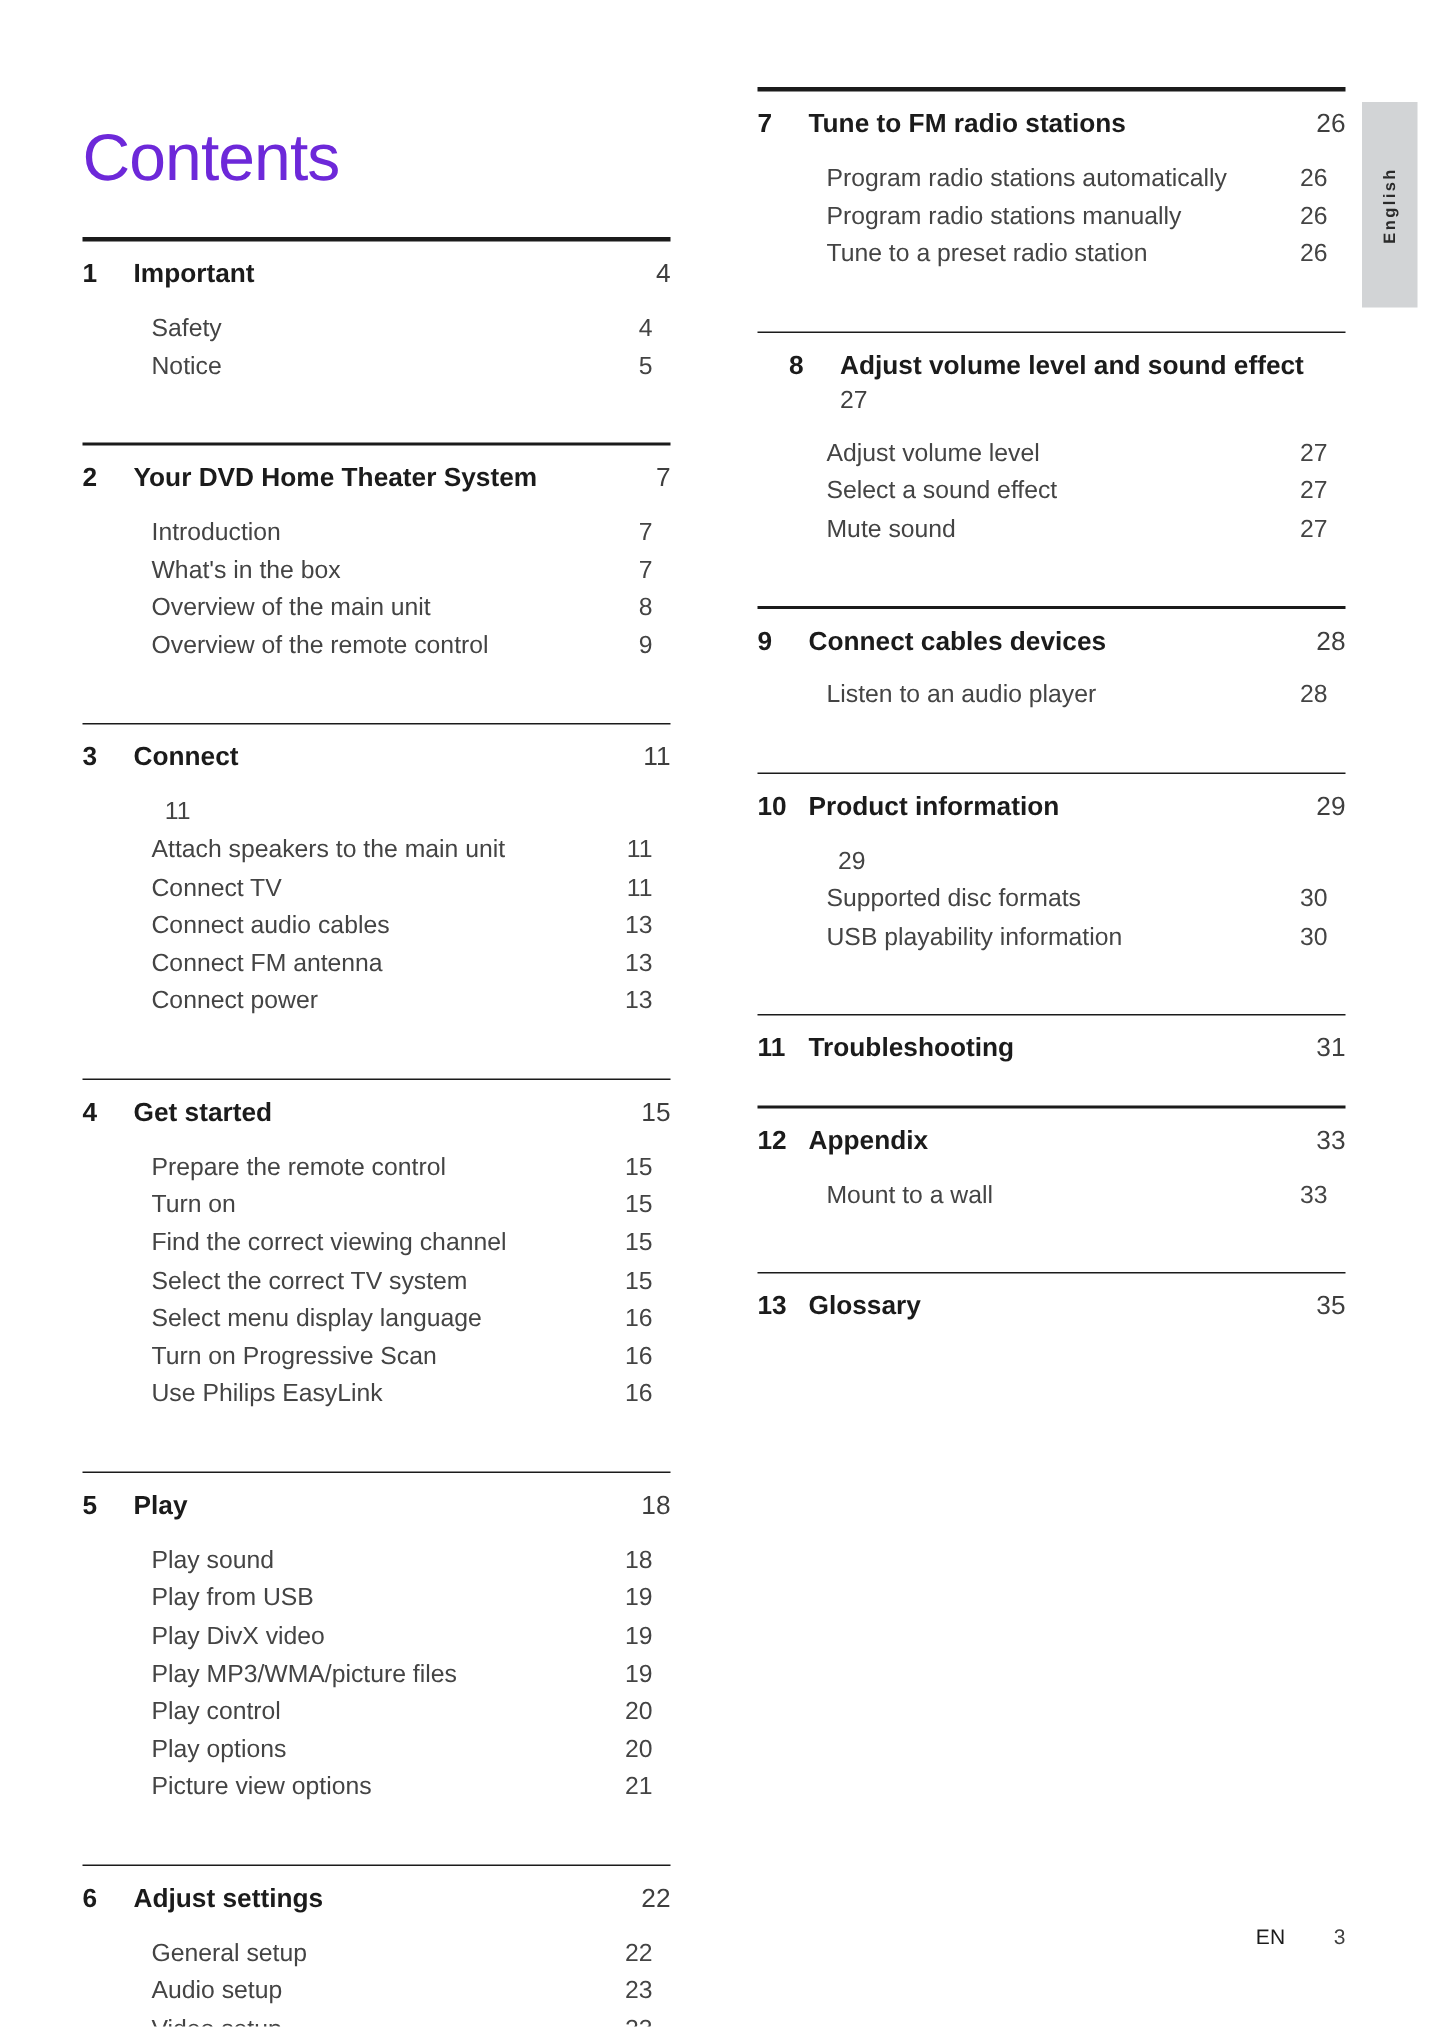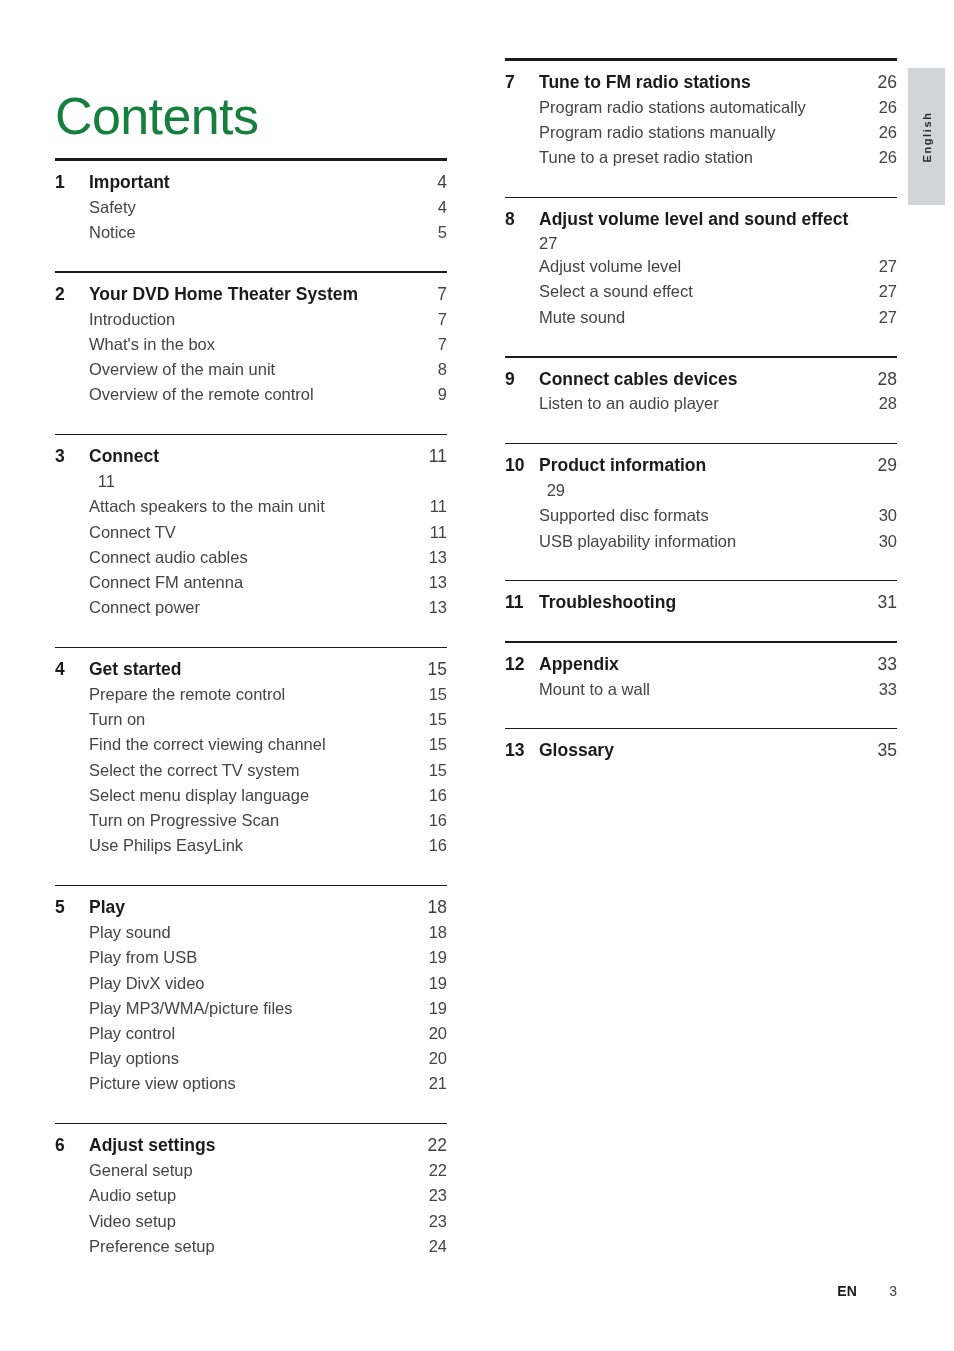--- a/index.html
+++ b/index.html
@@ -20,24 +20,24 @@
     width: 954px;
     height: 1351px;
     overflow: hidden;
   }
 
   
   .page-title {
     position: absolute;
     left: 55px;
     top: 55px;
-    font-size: 52px;
+    font-size: 44px;
     font-weight: 400;
     letter-spacing: -0.6px;
-    color: #15803d;
+    color: #6d28d9;
     line-height: 1;
   }
 
   
   .lang-tab {
     position: absolute;
     left: 908px;
     top: 68px;
     width: 37px;
     height: 137px;
@@ -96,20 +96,21 @@
   .sec-page {
     flex: 0 0 auto;
     min-width: 26px;
     text-align: right;
     font-weight: 400;
     color: #3f3f3f;
   }
   
   .sec-head.wrap {
     display: block;
+    margin-left: 21px;
   }
   .sec-head.wrap .sec-num {
     display: inline-block;
     width: 34px;
   }
   .sec-head.wrap .sec-title {
     display: inline;
     padding-right: 0;
   }
   .sec-head.wrap .sec-page {
@@ -117,21 +118,21 @@
     margin-left: 34px;
     text-align: left;
     min-width: 0;
     font-size: 16.5px;
     font-weight: 400;
     color: #3f3f3f;
     line-height: 1.35;
   }
 
   .sub-list {
-    margin: 0;
+    margin: 12px;
     padding: 0;
     list-style: none;
   }
   .sub-item {
     display: flex;
     align-items: baseline;
     font-size: 16.5px;
     font-weight: 400;
     color: #444444;
     line-height: 1.53;
@@ -153,21 +154,21 @@
   .footer {
     position: absolute;
     left: 0;
     top: 1283px;
     width: 897px;
     text-align: right;
     font-size: 14px;
     color: #1b1b1b;
   }
   .footer-en {
-    font-weight: 700;
+    font-weight: 400;
     letter-spacing: 0.2px;
   }
   .footer-pg {
     display: inline-block;
     width: 40px;
     text-align: right;
     font-weight: 400;
     color: #3f3f3f;
   }
 </style>

